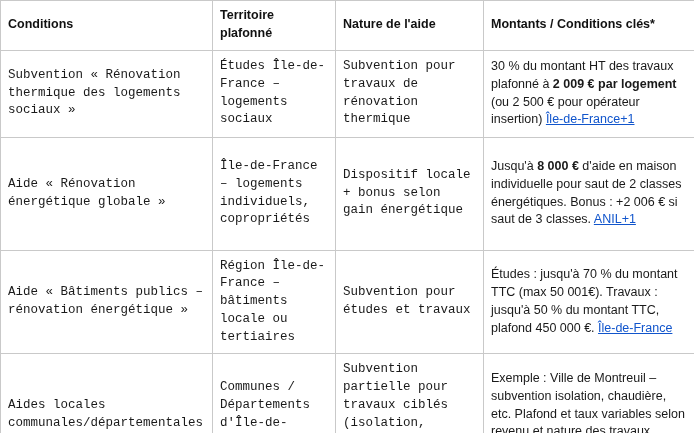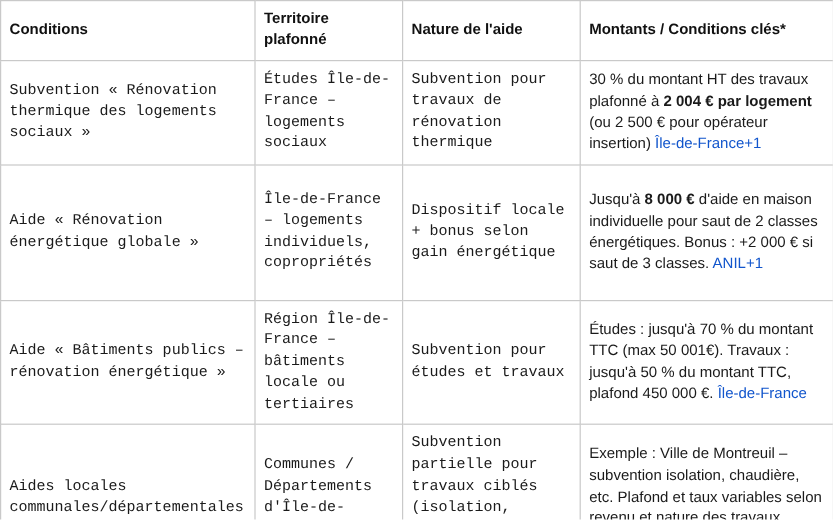--- a/index.html
+++ b/index.html
@@ -37,20 +37,21 @@
     vertical-align: middle;
   }
   col.c1 { width: 212px; }
   col.c2 { width: 123px; }
   col.c3 { width: 148px; }
   col.c4 { width: 211px; }
   .cell-text { display: block; font-family: Liberation Mono, monospace; }
   .b { font-weight: bold; }
   a.ref {
     color: #1155cc;
+    text-decoration: underline;
     cursor: pointer;
   }
   .row-1 td { height: 72px; }
   .row-2 td { height: 98px; }
   .row-3 td { height: 82px; }
   .row-4 td { height: 100px; }
 </style>
 </head>
 <body>
 
@@ -75,36 +76,36 @@
       <td>
         <span class="cell-text">Subvention « Rénovation thermique des logements sociaux »</span>
       </td>
       <td>
         <span class="cell-text">Études Île-de-France – logements sociaux</span>
       </td>
       <td>
         <span class="cell-text">Subvention pour travaux de rénovation thermique</span>
       </td>
       <td>
-        <span>30 % du montant HT des travaux plafonné à </span><span class="b">2 004 € par logement</span><span> (ou 2 500 € pour opérateur insertion) </span><a class="ref">Île-de-France+1</a>
+        <span>30 % du montant HT des travaux plafonné à </span><span class="b">2 009 € par logement</span><span> (ou 2 500 € pour opérateur insertion) </span><a class="ref">Île-de-France+1</a>
       </td>
     </tr>
 
     <tr class="row-2">
       <td>
         <span class="cell-text">Aide « Rénovation énergétique globale »</span>
       </td>
       <td>
         <span class="cell-text">Île-de-France – logements individuels, copropriétés</span>
       </td>
       <td>
         <span class="cell-text">Dispositif locale + bonus selon gain énergétique</span>
       </td>
       <td>
-        <span>Jusqu'à </span><span class="b">8 000 €</span><span> d'aide en maison individuelle pour saut de 2 classes énergétiques. Bonus : +2 000 € si saut de 3 classes. </span><a class="ref">ANIL+1</a>
+        <span>Jusqu'à </span><span class="b">8 000 €</span><span> d'aide en maison individuelle pour saut de 2 classes énergétiques. Bonus : +2 006 € si saut de 3 classes. </span><a class="ref">ANIL+1</a>
       </td>
     </tr>
 
     <tr class="row-3">
       <td>
         <span class="cell-text">Aide « Bâtiments publics – rénovation énergétique »</span>
       </td>
       <td>
         <span class="cell-text">Région Île-de-France – bâtiments locale ou tertiaires</span>
       </td>

